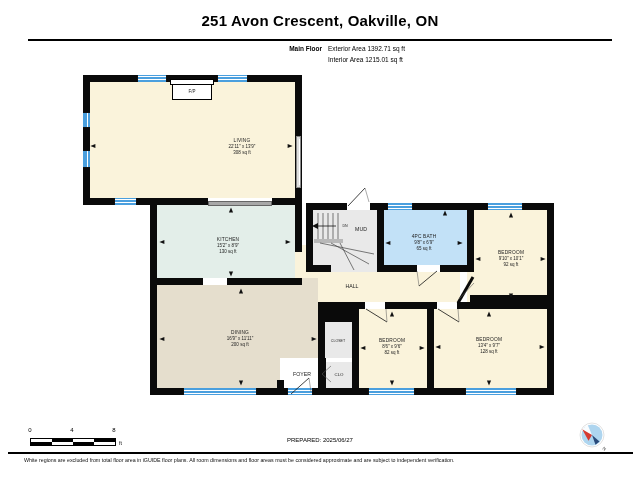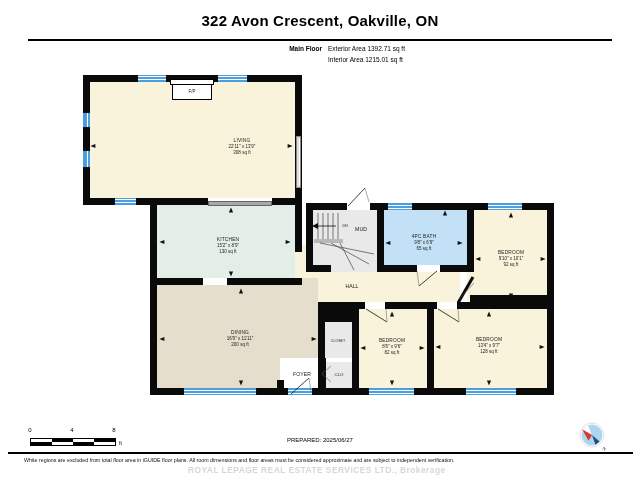--- a/index.html
+++ b/index.html
@@ -45,21 +45,21 @@
   .brule{left:8px;top:452px;width:625px;height:2px;background:#000;}
   .disclaimer{left:24px;top:457px;font-size:5.3px;color:#111;}
   .watermark{left:188px;top:465px;font-size:8.5px;font-weight:bold;color:#d7d7d7;letter-spacing:.4px;}
   .compass{left:578px;top:422px;width:30px;height:30px;}
 </style>
 </head>
 <body>
 
 <div class="page">
 
-  <div class="abs title">322 Avon Crescent, Oakville, ON</div>
+  <div class="abs title">251 Avon Crescent, Oakville, ON</div>
   <div class="abs hrule"></div>
   <div class="abs floorlbl">Main Floor</div>
   <div class="abs extarea">Exterior Area 1392.71 sq ft</div>
   <div class="abs intarea">Interior Area 1215.01 sq ft</div>
 
   <div class="abs" id="plan">
       <div class="fill" style="left: 83px; top: 76px; width: 219px; height: 129px; background: rgb(250, 243, 219);"></div>
       <div class="fill" style="left: 157px; top: 202px; width: 145px; height: 76px; background: rgb(227, 238, 233);"></div>
       <div class="fill" style="left: 306px; top: 203px; width: 74px; height: 69px; background: rgb(233, 233, 233);"></div>
       <div class="fill" style="left: 377px; top: 203px; width: 97px; height: 69px; background: rgb(194, 225, 247);"></div>
@@ -227,14 +227,13 @@
   <svg class="abs compass" viewBox="0 0 30 30">
     <circle cx="14" cy="13" r="12" fill="#ffffff" stroke="#cccccc" stroke-width="0.6"></circle>
     <circle cx="14" cy="13" r="10.5" fill="#aed5ef"></circle>
     <polygon points="14,13 3.8,8.6 9.5,2.6" fill="#ffffff" opacity="0.92"></polygon>
     <polygon points="14,13 4.2,7.2 10.5,18.8" fill="#d63a30"></polygon>
     <polygon points="14,13 17.5,22.8 21.5,19.6" fill="#2a4a7a"></polygon>
     <text x="24" y="27" font-size="4.5" fill="#333" transform="rotate(38 24 27)" font-family="Liberation Sans, sans-serif">N</text>
   </svg>
   <div class="abs brule"></div>
   <div class="abs disclaimer">White regions are excluded from total floor area in iGUIDE floor plans. All room dimensions and floor areas must be considered approximate and are subject to independent verification.</div>
-  <div class="abs watermark">ROYAL LEPAGE REAL ESTATE SERVICES LTD., Brokerage</div>
 </div>
 
 </body></html>

